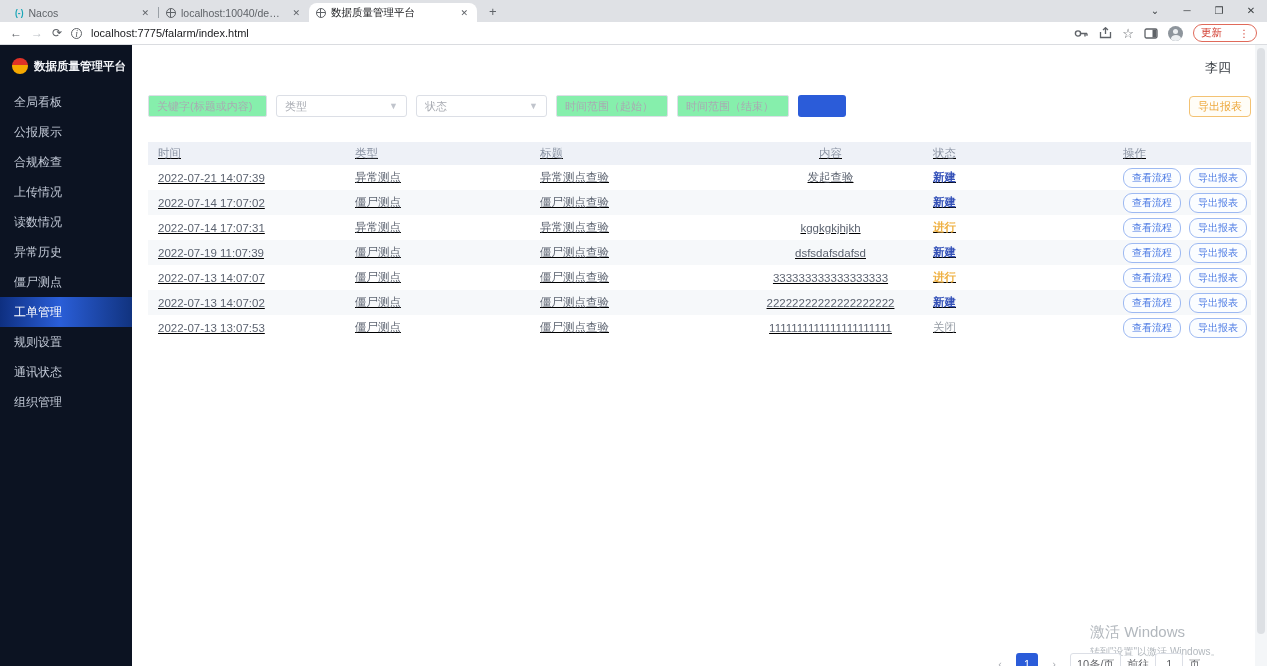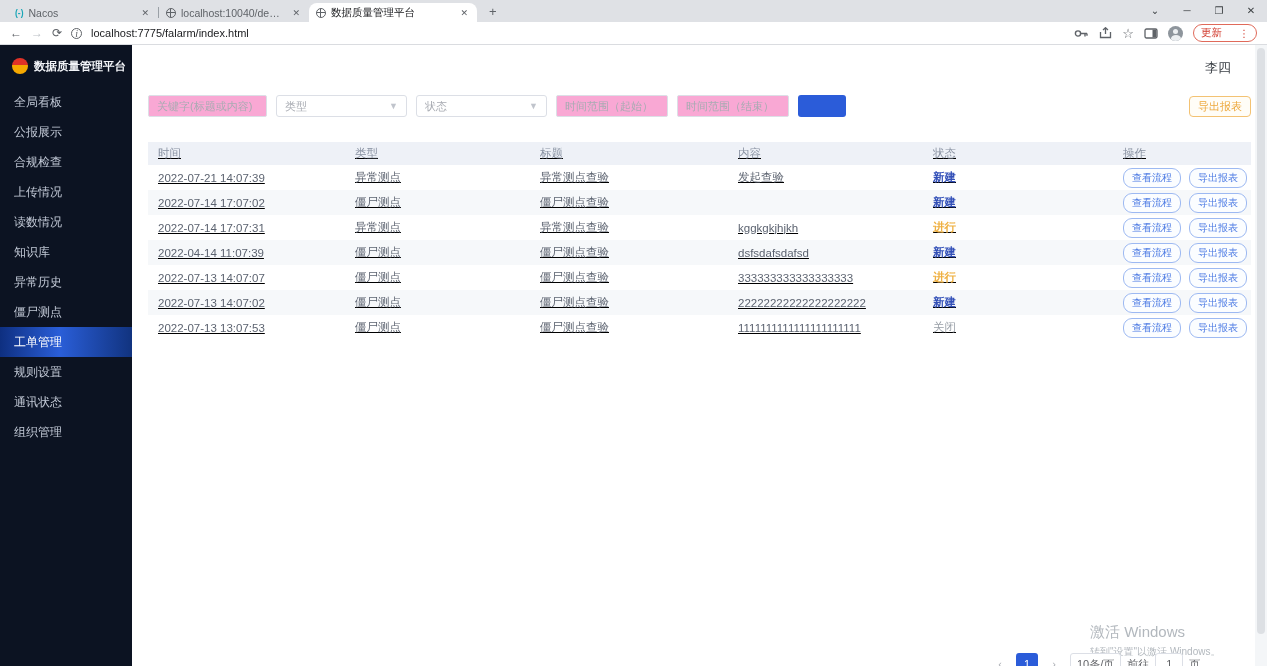--- a/index.html
+++ b/index.html
@@ -45,36 +45,36 @@
   .menu { margin-top:4px; }
   .menu-item { height:30px; line-height:30px; padding-left:14px; font-size:12px; color:#c2c9d6; cursor:pointer; white-space:nowrap; }
   .menu-item.active { color:#fff; background:linear-gradient(90deg,#0e2f80 0%, #2a5ed8 45%, #11337f 100%); }
 
   .main { position:absolute; left:132px; top:0; right:0; bottom:0; background:#fff; }
   .topbar { position:relative; height:40px; }
   .user-name { position:absolute; right:36px; top:14px; font-size:13px; color:#3a3f45; }
 
   .filters { position:absolute; left:16px; right:16px; top:50px; height:24px; }
   .filter-row { display:flex; align-items:center; gap:9px; }
-  .f-input { height:22px; border:1px solid #dcdfe6; border-radius:2px; padding:0 8px; font-size:11px; color:#606266; font-family:"Liberation Sans",sans-serif; background:#f9a8d4; }
+  .f-input { height:22px; border:1px solid #dcdfe6; border-radius:2px; padding:0 8px; font-size:11px; color:#606266; font-family:"Liberation Sans",sans-serif; background:#86efac; }
   .f-input::placeholder { color:#a8abb2; }
   .f-keyword { width:119px; }
   .f-date { width:112px; }
   .f-select { height:22px; width:131px; border:1px solid #dcdfe6; border-radius:3px; padding:0 8px; font-size:11px; color:#a8abb2; display:flex; align-items:center; justify-content:space-between; background:#fff; cursor:pointer; }
   .f-select .caret { color:#c0c4cc; font-size:9px; }
   .btn-search { height:22px; width:32px; background:#2b5cd9; border:none; border-radius:3px; color:#fff; font-size:11px; cursor:pointer; font-family:"Liberation Sans",sans-serif;padding-left:48px; }
   .btn-export-top { position:absolute; right:0; top:1px; height:21px; padding:0 8px; background:#fffdf7; border:1px solid #f3c273; border-radius:4px; color:#eda83d; font-size:11px; cursor:pointer; font-family:"Liberation Sans",sans-serif; }
 
   .table { position:absolute; left:16px; right:16px; top:97px; font-size:11.5px;text-decoration:underline; }
   .t-head { display:flex; height:23px; align-items:center; background:#eef1f7; color:#8a93a3; }
   .t-row { display:flex; height:25px; align-items:center; color:#5c6370; background:#fff; }
   .t-row.shade { background:#f6f8fa; }
   .tc { padding-left:10px; white-space:nowrap; overflow:hidden; }
   .c-time { width:197px; } .c-type { width:185px; } .c-title { width:198px; }
-  .c-content { width:195px; } .c-status { width:190px; } .c-op { flex:1; }
+  .c-content { width:195px;text-align:center; } .c-status { width:190px; } .c-op { flex:1; }
   .st-blue { color:#3350b8; font-weight:bold; }
   .st-orange { color:#efb041; font-weight:bold; }
   .st-gray { color:#9aa0a8; }
   .row-btn { display:inline-block; padding:2px 8px; margin-right:8px; font-size:10px; color:#4d7be4; background:#fbfdff; border:1px solid #9db9f2; border-radius:9px; cursor:pointer; font-family:"Liberation Sans",sans-serif; }
 
   .watermark { position:absolute; left:946px; top:578px; color:#9fa6ad; opacity:.8; pointer-events:none;margin-left:12px; }
   .wm-1 { font-size:15px; }
   .wm-2 { font-size:10px; margin-top:3px; }
 
   .pagination { position:absolute; left:858px; top:608px; display:flex; align-items:flex-start; gap:6px; font-size:11px; color:#606266; }
@@ -152,21 +152,20 @@
       <div class="brand">
         <span class="brand-logo"></span>
         <span class="brand-title">数据质量管理平台</span>
       </div>
       <div class="menu" id="sidebar-menu">
           <div class="menu-item">全局看板</div>
           <div class="menu-item">公报展示</div>
           <div class="menu-item">合规检查</div>
           <div class="menu-item">上传情况</div>
           <div class="menu-item">读数情况</div>
-          <div class="menu-item">知识库</div>
           <div class="menu-item">异常历史</div>
           <div class="menu-item">僵尸测点</div>
           <div class="menu-item active">工单管理</div>
           <div class="menu-item">规则设置</div>
           <div class="menu-item">通讯状态</div>
           <div class="menu-item">组织管理</div>
         </div>
     </div>
 
     <div class="main">
@@ -220,21 +219,21 @@
             </div>
             <div class="t-row">
               <div class="tc c-time">2022-07-14 17:07:31</div>
               <div class="tc c-type">异常测点</div>
               <div class="tc c-title">异常测点查验</div>
               <div class="tc c-content">kggkgkjhjkh</div>
               <div class="tc c-status st-orange">进行</div>
               <div class="tc c-op"><button class="row-btn">查看流程</button><button class="row-btn">导出报表</button></div>
             </div>
             <div class="t-row shade">
-              <div class="tc c-time">2022-04-14 11:07:39</div>
+              <div class="tc c-time">2022-07-19 11:07:39</div>
               <div class="tc c-type">僵尸测点</div>
               <div class="tc c-title">僵尸测点查验</div>
               <div class="tc c-content">dsfsdafsdafsd</div>
               <div class="tc c-status st-blue">新建</div>
               <div class="tc c-op"><button class="row-btn">查看流程</button><button class="row-btn">导出报表</button></div>
             </div>
             <div class="t-row">
               <div class="tc c-time">2022-07-13 14:07:07</div>
               <div class="tc c-type">僵尸测点</div>
               <div class="tc c-title">僵尸测点查验</div>

